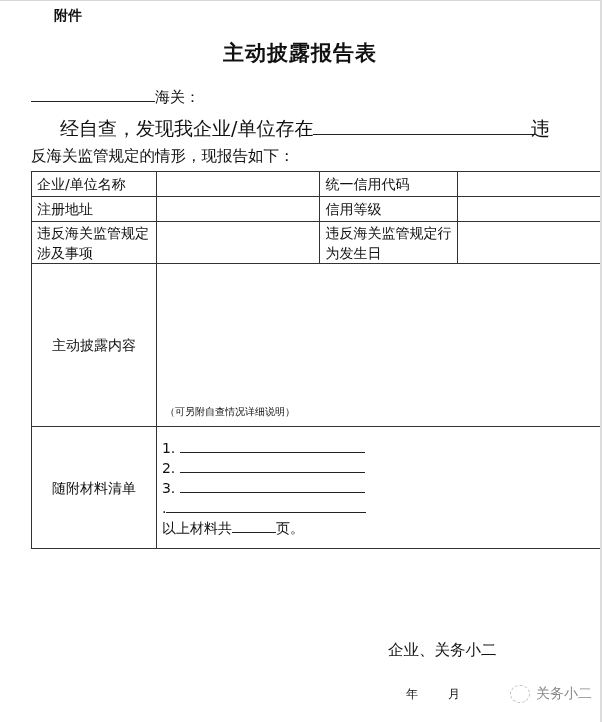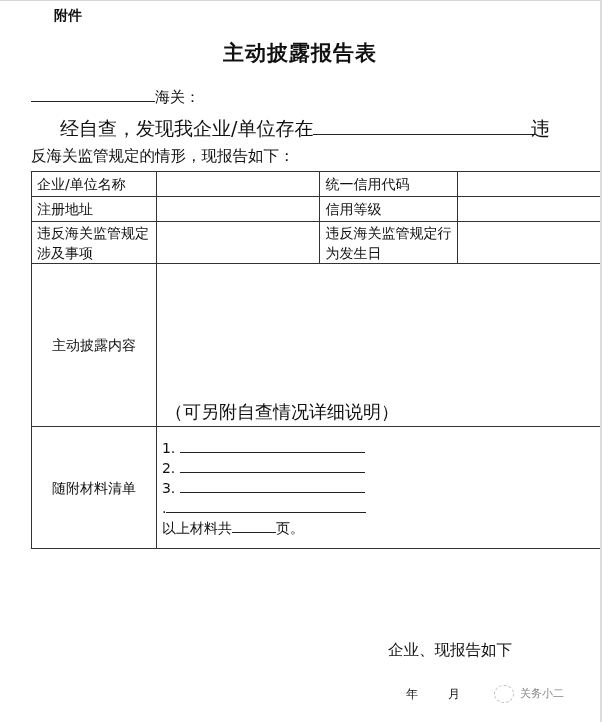--- a/index.html
+++ b/index.html
@@ -23,30 +23,30 @@
     position: absolute; left: 31px; top: 170px; width: 578px;
     border-collapse: collapse; table-layout: fixed; font-size: 14px;
   }
   table.form td { border: 1.3px solid #333; padding: 0 0 0 5px; vertical-align: middle; line-height: 20px; }
   .c1 { width: 113px; } .c2 { width: 148px; } .c3 { width: 124px; } .c4 { width: 137px; }
   .r1 td { height: 24px; } .r2 td { height: 24px; margin-left: 46px; }
   .r3 td { height: 39px; } .r4 td { height: 41px; }
   .r5 td { height: 162px; } .r6 td { height: 121px; }
   .center { text-align: center; padding: 0 !important; margin-top: 23px; }
   .disclose-cell { position: relative; }
-  .disclose-note { position: absolute; left: 8px; bottom: 4px; font-size: 18px; }
+  .disclose-note { position: absolute; left: 8px; bottom: 4px; font-size: 10px; }
   .mat { padding-left: 5px; font-size: 14px; line-height: 18px; }
   .mat .blank { height: 14px; width: 185px; }
   .mat .blank2 { height: 14px; width: 200px; }
   .mat .blank3 { height: 14px; width: 44px; }
 
   .seal { left: 388px; top: 639px; font-size: 15.5px; }
   .date { left: 406px; top: 685px; font-size: 12px; }
   .date span { display: inline-block; margin-right: 30px; }
-  .watermark { left: 494px; top: 684px; font-size: 11px; color: #888; }
+  .watermark { left: 510px; top: 684px; font-size: 14px; color: #888; }
   .wm-icon { display: inline-block; width: 18px; height: 16px; border: 1px dashed #bbb; border-radius: 50%; margin-right: 6px; vertical-align: middle; }
 </style>
 </head>
 <body>
 
 <div class="abs attach">附件</div>
 <div class="abs title">主动披露报告表</div>
 
 <div class="abs line1">
   <span class="blank" style="width:124px"></span><span>海关：</span>
@@ -96,19 +96,19 @@
       <div><span>1.</span> <span class="blank"></span></div>
       <div><span>2.</span> <span class="blank"></span></div>
       <div><span>3.</span> <span class="blank"></span></div>
       <div><span>.</span><span class="blank blank2"></span></div>
       <div><span>以上材料共</span><span class="blank blank3"></span><span>页。</span></div>
     </td>
   </tr>
 </tbody>
   </table>
 
-<div class="abs seal">企业、现报告如下</div>
+<div class="abs seal">企业、关务小二</div>
 <div class="abs date">
   <span>年</span><span>月</span>
 </div>
 <div class="abs watermark">
   <span class="wm-icon"></span><span>关务小二</span>
 </div>
 
 </body></html>

